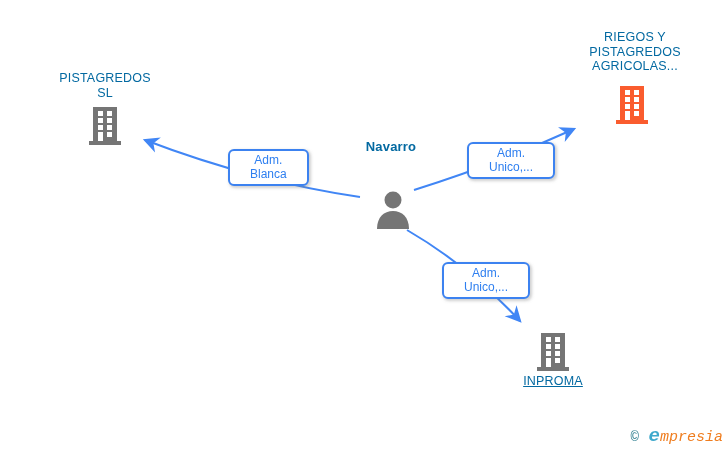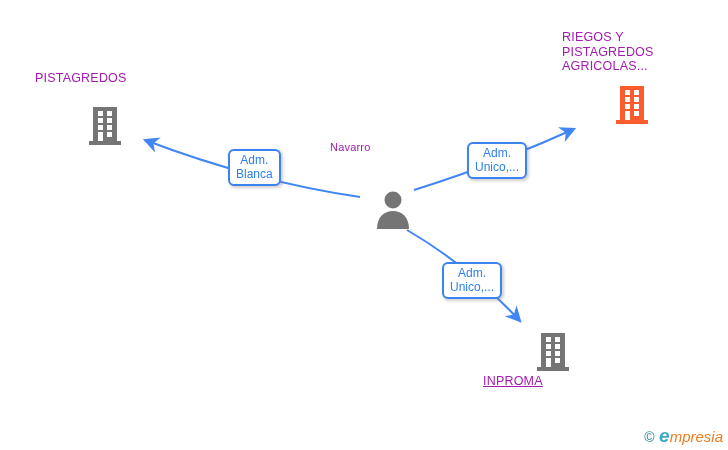--- a/index.html
+++ b/index.html
@@ -4,40 +4,40 @@
 <style>
   html,body{margin:0;padding:0;background:#fff;}
   .canvas{
     position:relative;width:728px;height:450px;background:#ffffff;overflow:hidden;
     font-family:"Liberation Sans",sans-serif;
   }
   
   .edges-svg{position:absolute;left:0;top:0;width:728px;height:450px;z-index:1;}
   
   .node-text{
-    position:absolute;z-index:2;color:#a21caf;
+    position:absolute;z-index:2;text-align:center;color:#0369a1;
     font-size:12.5px;line-height:14.5px;letter-spacing:.2px;
   }
-  .person-text{font-size:11px;line-height:16px;}
+  .person-text{font-size:13px;line-height:16px;font-weight:bold;}
   .node-icon{position:absolute;z-index:2;}
   .icon-gray svg .solid{fill:#757575;}
   .icon-orange svg .solid{fill:#fa5c2e;}
   .person-icon svg{fill:#757575;}
   
   .edge-label{
     position:absolute;z-index:3;background:#ffffff;
     border:2px solid #3c82f0;border-radius:6px;
     color:#2e7ff0;font-size:12px;line-height:13.5px;text-align:center;
-    padding:3px 6px;box-shadow:1.5px 1.5px 3px rgba(120,120,120,.35);
+    padding:3px 20px;box-shadow:1.5px 1.5px 3px rgba(120,120,120,.35);
     cursor:pointer;
   }
   
   .watermark{
     position:absolute;right:5px;bottom:3px;z-index:4;
-    font-family:Liberation Sans, sans-serif;font-style:italic;white-space:nowrap;
+    font-family:Liberation Mono, monospace;font-style:italic;white-space:nowrap;
   }
   .wm-copy{color:#2e7f90;font-size:14px;font-style:normal;}
   .wm-e{color:#3fa9cc;font-size:19px;font-weight:bold;}
   .wm-rest{color:#ef7d1f;font-size:15px;}
 </style>
 </head>
 <body>
 
 <div class="canvas">
 
@@ -47,20 +47,21 @@
         <path d="M0.5,0.5 L9.5,5 L0.5,9.5 L3.2,5 Z" fill="#4186f5"></path>
       </marker>
     </defs>
     <path d="M 360 197 Q 252 181 145 140" fill="none" stroke="#4186f5" stroke-width="2" marker-end="url(#arrow)"></path>
     <path d="M 414 190 Q 497 164 574 129" fill="none" stroke="#4186f5" stroke-width="2" marker-end="url(#arrow)"></path>
     <path d="M 407 230 Q 469 266 520 321" fill="none" stroke="#4186f5" stroke-width="2" marker-end="url(#arrow)"></path>
   </svg>
 
   <div class="node-text" style="left:35px;top:71px;width:140px;">
     <div>PISTAGREDOS</div>
+    <div>SL</div>
   </div>
   <div class="node-icon icon-gray" style="left:89px;top:107px;">
     <svg width="32" height="38" viewBox="0 0 32 38">
       <rect class="solid" x="0" y="34" width="32" height="4"></rect>
       <rect class="solid" x="4" y="0" width="24" height="34"></rect>
       <g fill="#ffffff">
         <rect x="9" y="4" width="5" height="5"></rect>
           <rect x="18" y="4" width="5" height="5"></rect>
         <rect x="9" y="11" width="5" height="5"></rect>
           <rect x="18" y="11" width="5" height="5"></rect>

